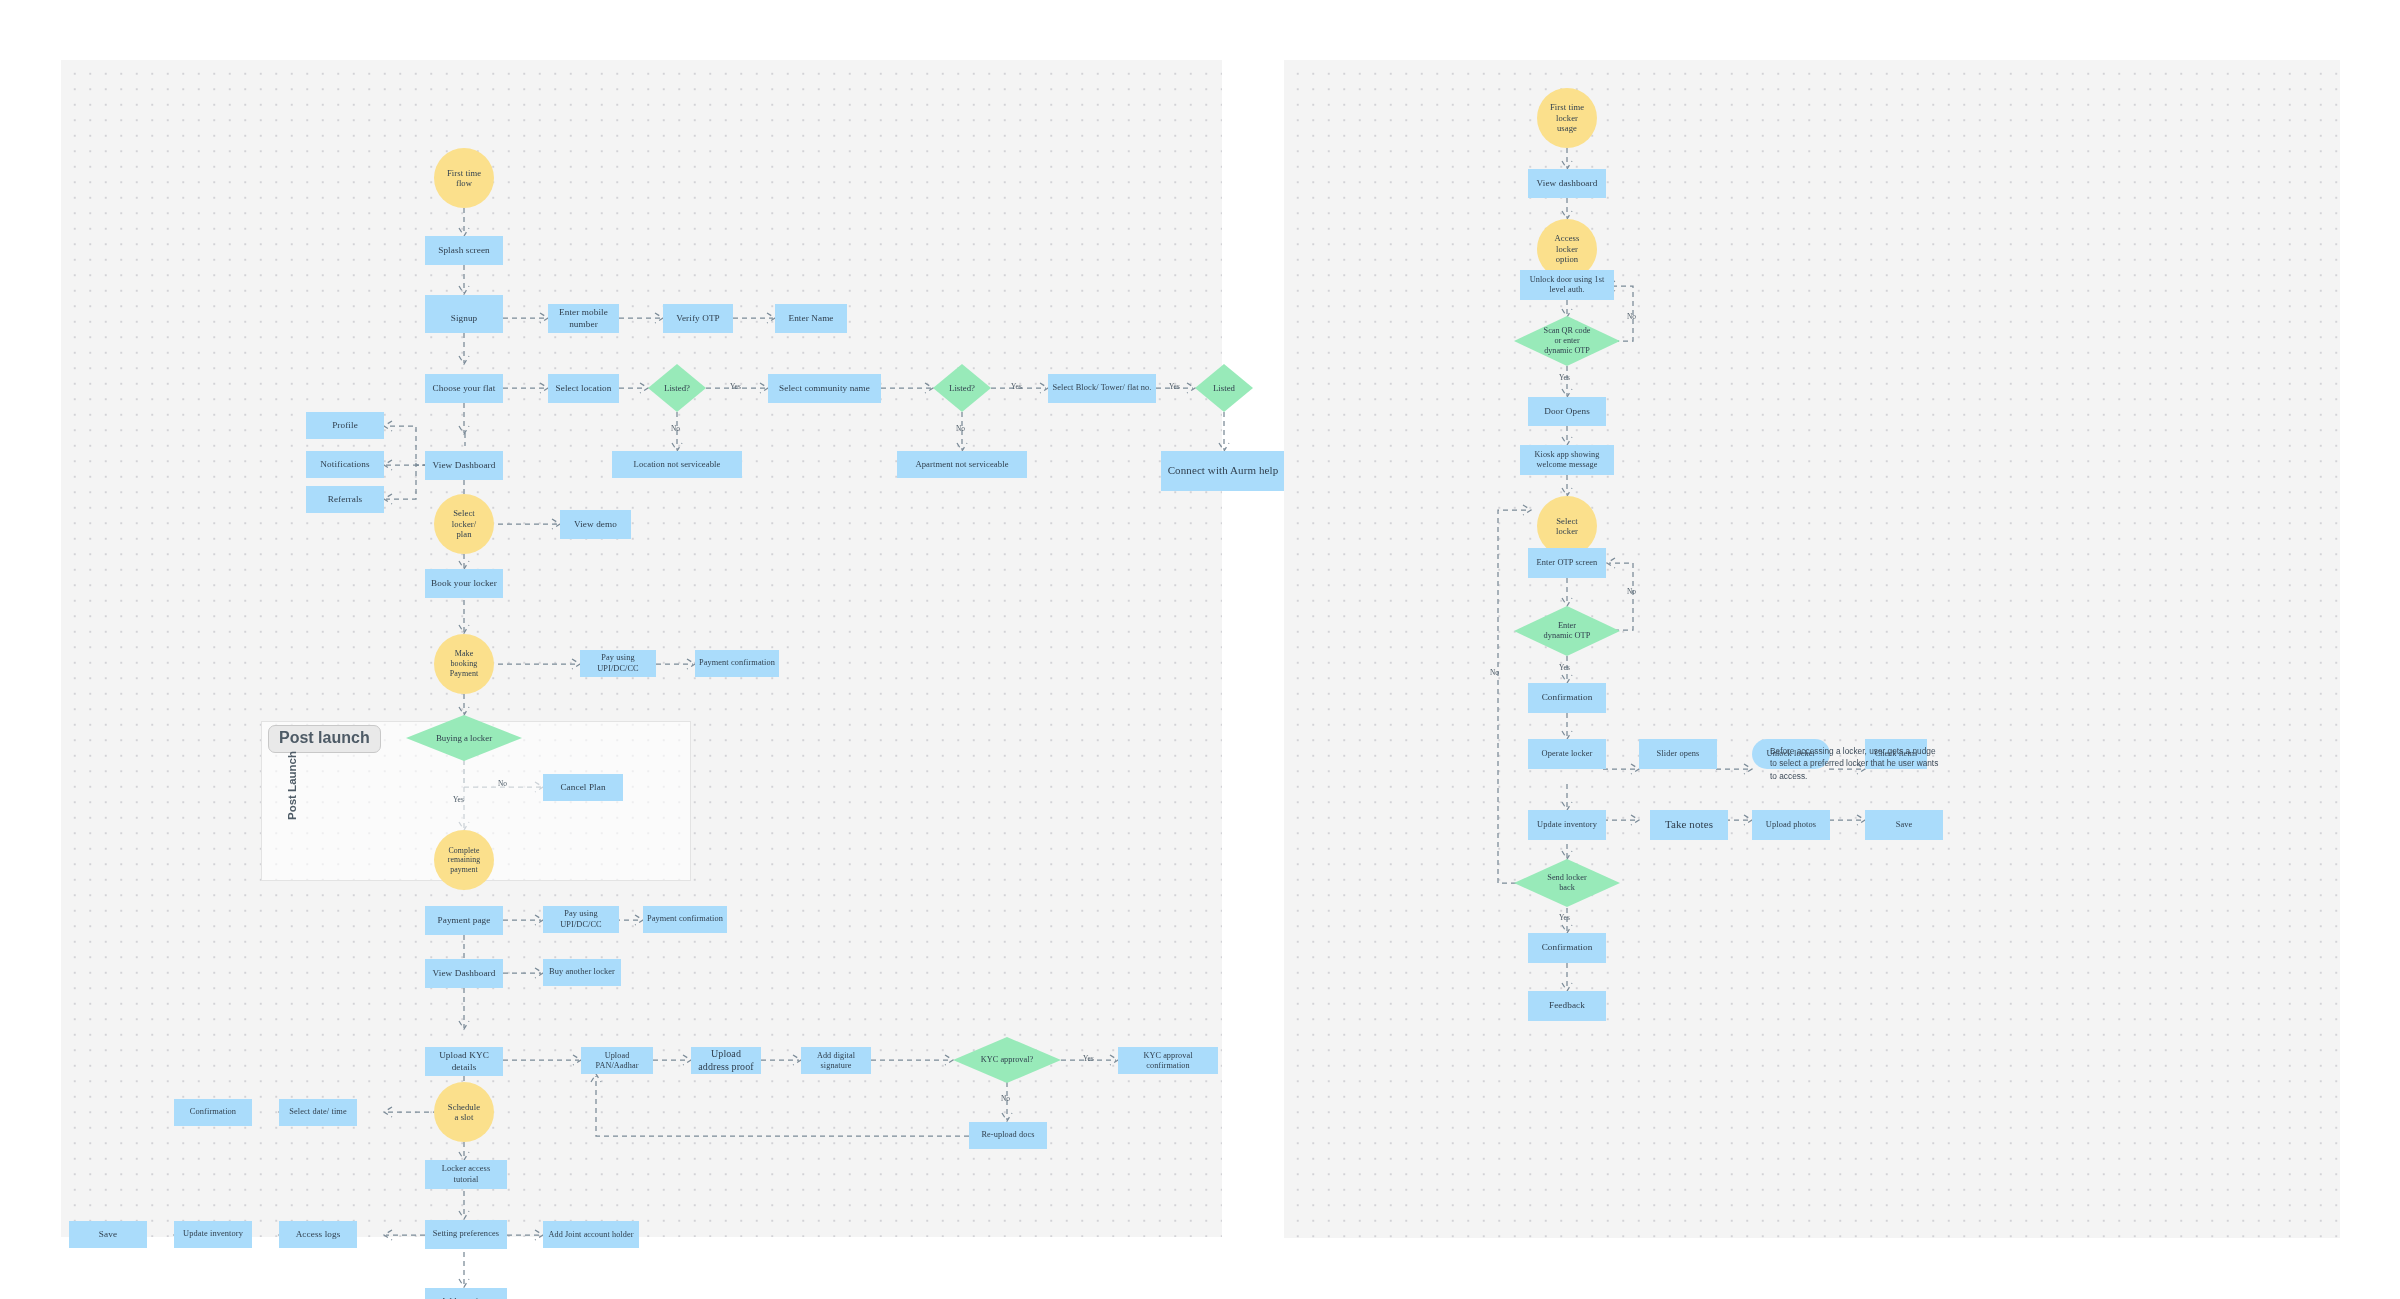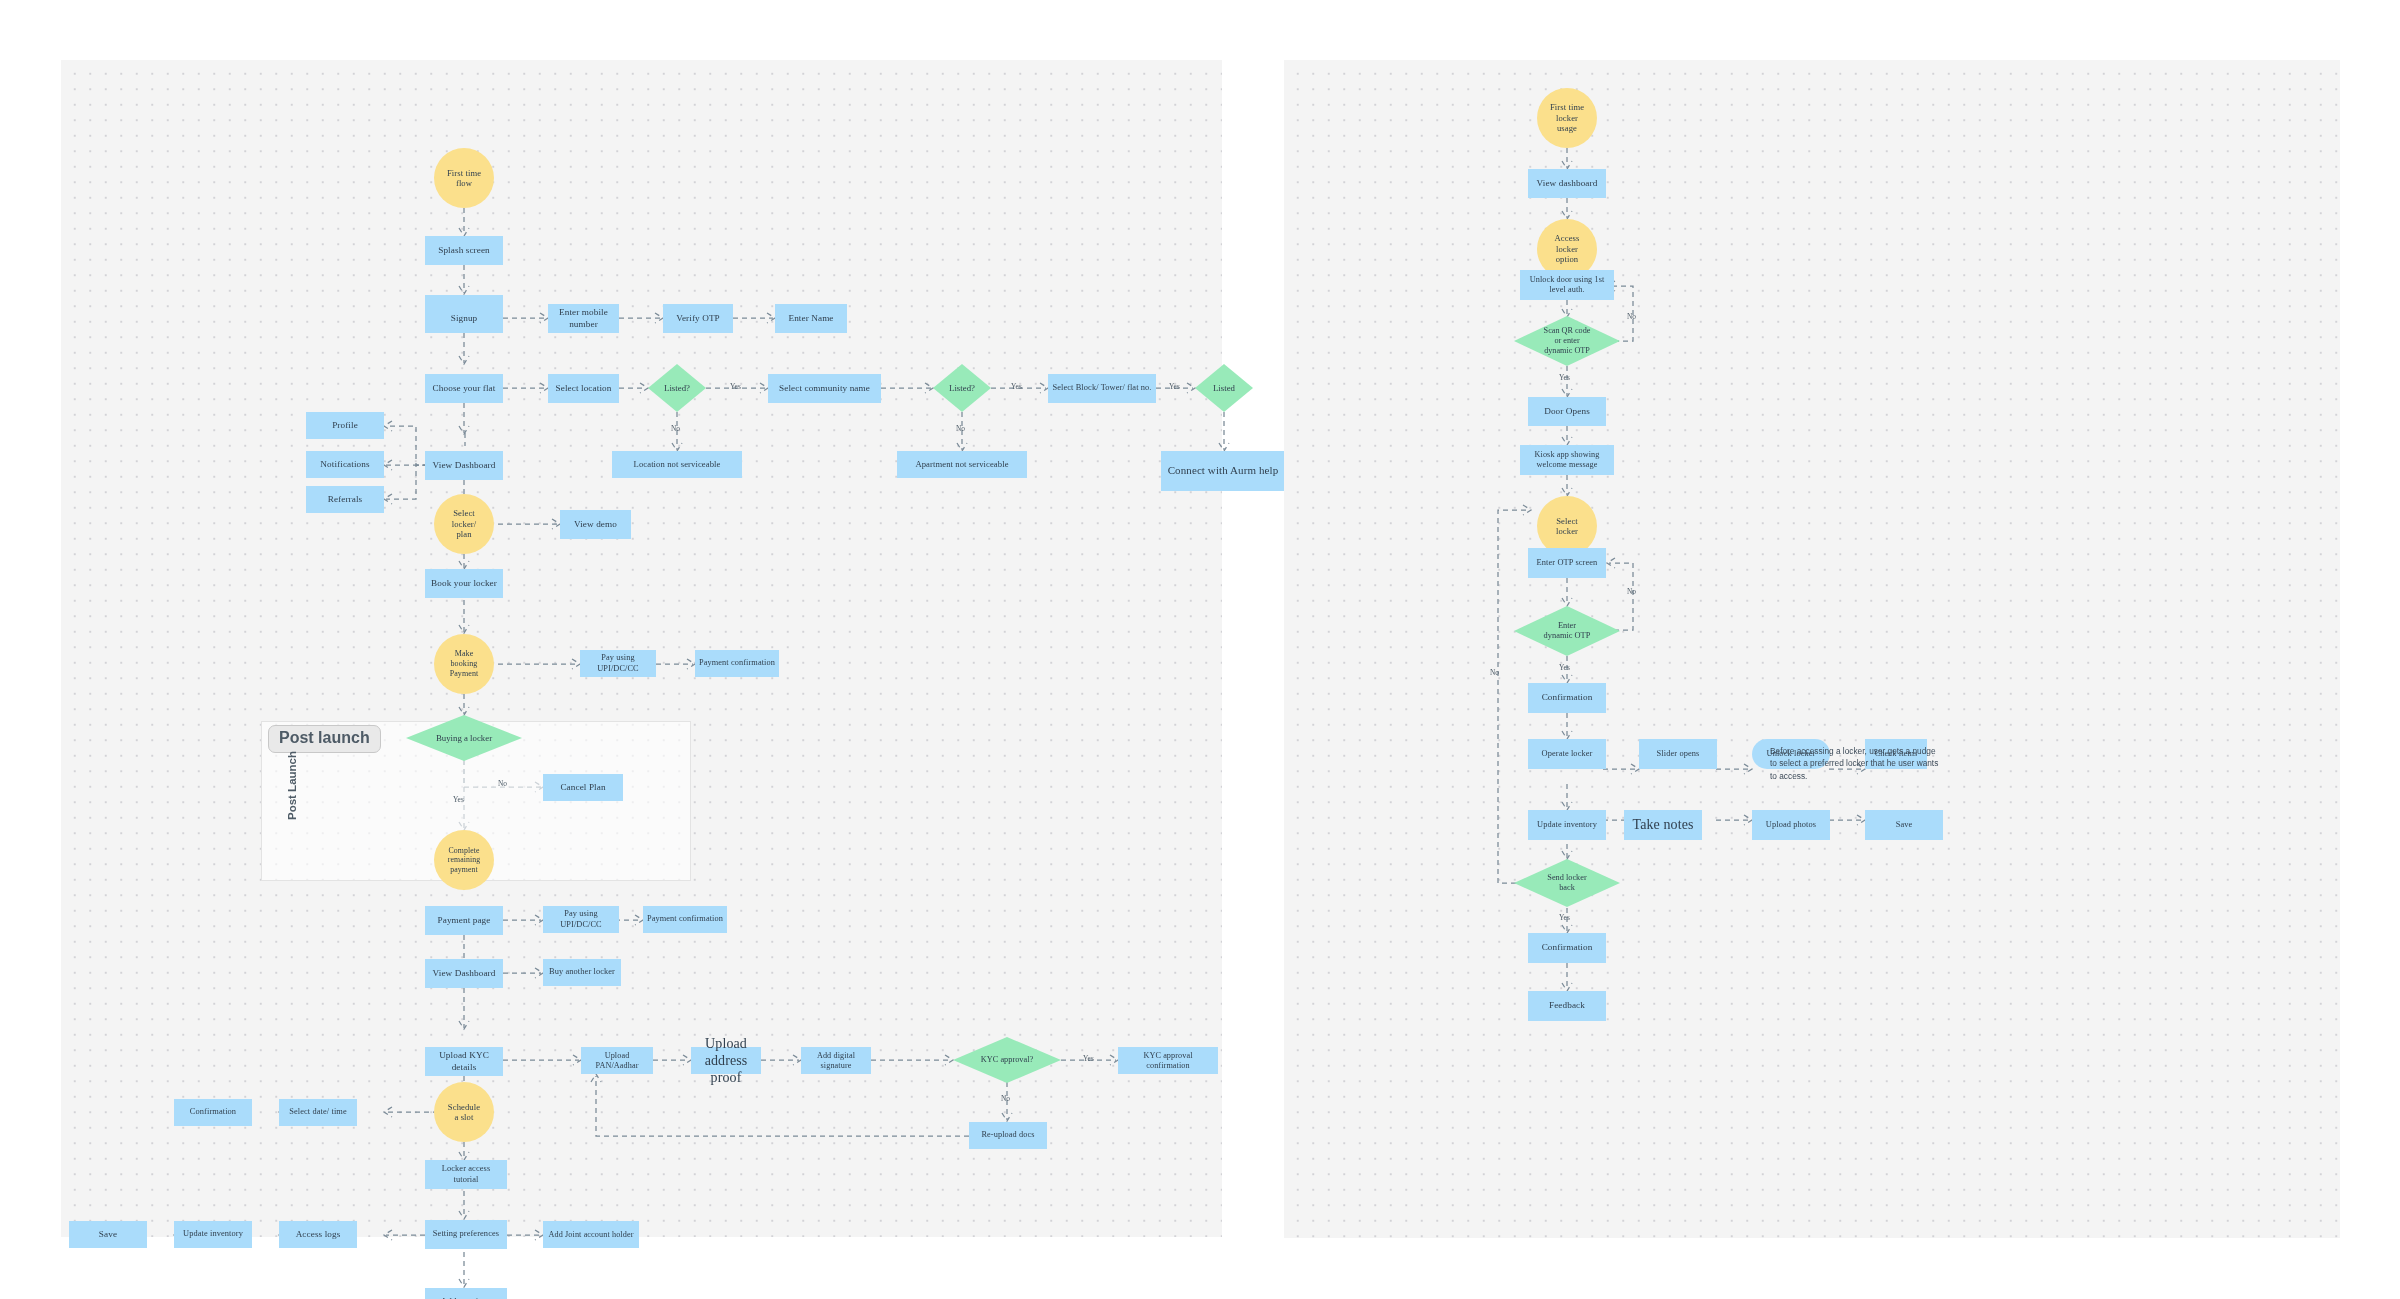--- a/index.html
+++ b/index.html
@@ -300,21 +300,21 @@
 
   <div class="node rect" style="left:364px; top:846px; width:78px; height:29px;">Payment page</div>
   <div class="node rect" style="left:482px; top:846px; width:76px; height:27px; font-size:8.3px;">Pay using UPI/DC/CC</div>
   <div class="node rect" style="left:582px; top:846px; width:84px; height:27px; font-size:8.3px;">Payment confirmation</div>
 
   <div class="node rect" style="left:364px; top:899px; width:78px; height:29px;">View Dashboard</div>
   <div class="node rect" style="left:482px; top:899px; width:78px; height:27px; font-size:8.4px;">Buy another locker</div>
 
   <div class="node rect" style="left:364px; top:987px; width:78px; height:29px;">Upload KYC details</div>
   <div class="node rect" style="left:520px; top:987px; width:72px; height:27px; font-size:8.2px;">Upload PAN/Aadhar</div>
-  <div class="node rect" style="left:630px; top:987px; width:70px; height:27px; font-size:14px;">Upload address proof</div>
+  <div class="node rect" style="left:630px; top:987px; width:70px; height:27px; font-size:10px;">Upload address proof</div>
   <div class="node rect" style="left:740px; top:987px; width:70px; height:27px; font-size:8.2px;">Add digital signature</div>
   <div class="diamond-wrap" style="left:892px; top:977px; width:108px; height:46px;">
     <div class="diamond"></div>
     <div class="diamond-label" style="font-size:8.3px;">KYC approval?</div>
   </div>
   <div class="node rect" style="left:1057px; top:987px; width:100px; height:27px; font-size:8.2px;">KYC approval confirmation</div>
   <div class="node rect" style="left:908px; top:1062px; width:78px; height:27px; font-size:8.3px;">Re-upload docs</div>
 
   <div class="node circle" style="left:373px; top:1022px; width:60px; height:60px; white-space:pre-line;">Schedule
 a slot</div>
@@ -432,21 +432,21 @@
 dynamic OTP</div>
   </div>
   <div class="node rect" style="left:244px; top:623px; width:78px; height:30px;">Confirmation</div>
 
   <div class="node rect" style="left:244px; top:679px; width:78px; height:30px; font-size:8.4px;">Operate locker</div>
   <div class="node rect" style="left:355px; top:679px; width:78px; height:30px; font-size:8.4px;">Slider opens</div>
   <div class="node rect" style="left:468px; top:679px; width:78px; height:30px; font-size:8.4px;border-radius:15px;">Unlock locker</div>
   <div class="node rect" style="left:581px; top:679px; width:62px; height:30px; font-size:8.4px;">Check items</div>
 
   <div class="node rect" style="left:244px; top:750px; width:78px; height:30px; font-size:8.4px;">Update inventory</div>
-  <div class="node rect" style="left:340px; top:750px; width:78px; height:30px; font-size:14px;">Take notes</div>
+  <div class="node rect" style="left:366px; top:750px; width:78px; height:30px; font-size:11px;">Take notes</div>
   <div class="node rect" style="left:468px; top:750px; width:78px; height:30px; font-size:8.4px;">Upload photos</div>
   <div class="node rect" style="left:581px; top:750px; width:78px; height:30px; font-size:8.4px;">Save</div>
 
   <div class="diamond-wrap" style="left:230px; top:799px; width:106px; height:48px;">
     <div class="diamond"></div>
     <div class="diamond-label" style="white-space:pre-line; font-size:8.3px;">Send locker
 back</div>
   </div>
   <div class="node rect" style="left:244px; top:873px; width:78px; height:30px;">Confirmation</div>
   <div class="node rect" style="left:244px; top:931px; width:78px; height:30px;">Feedback</div>

